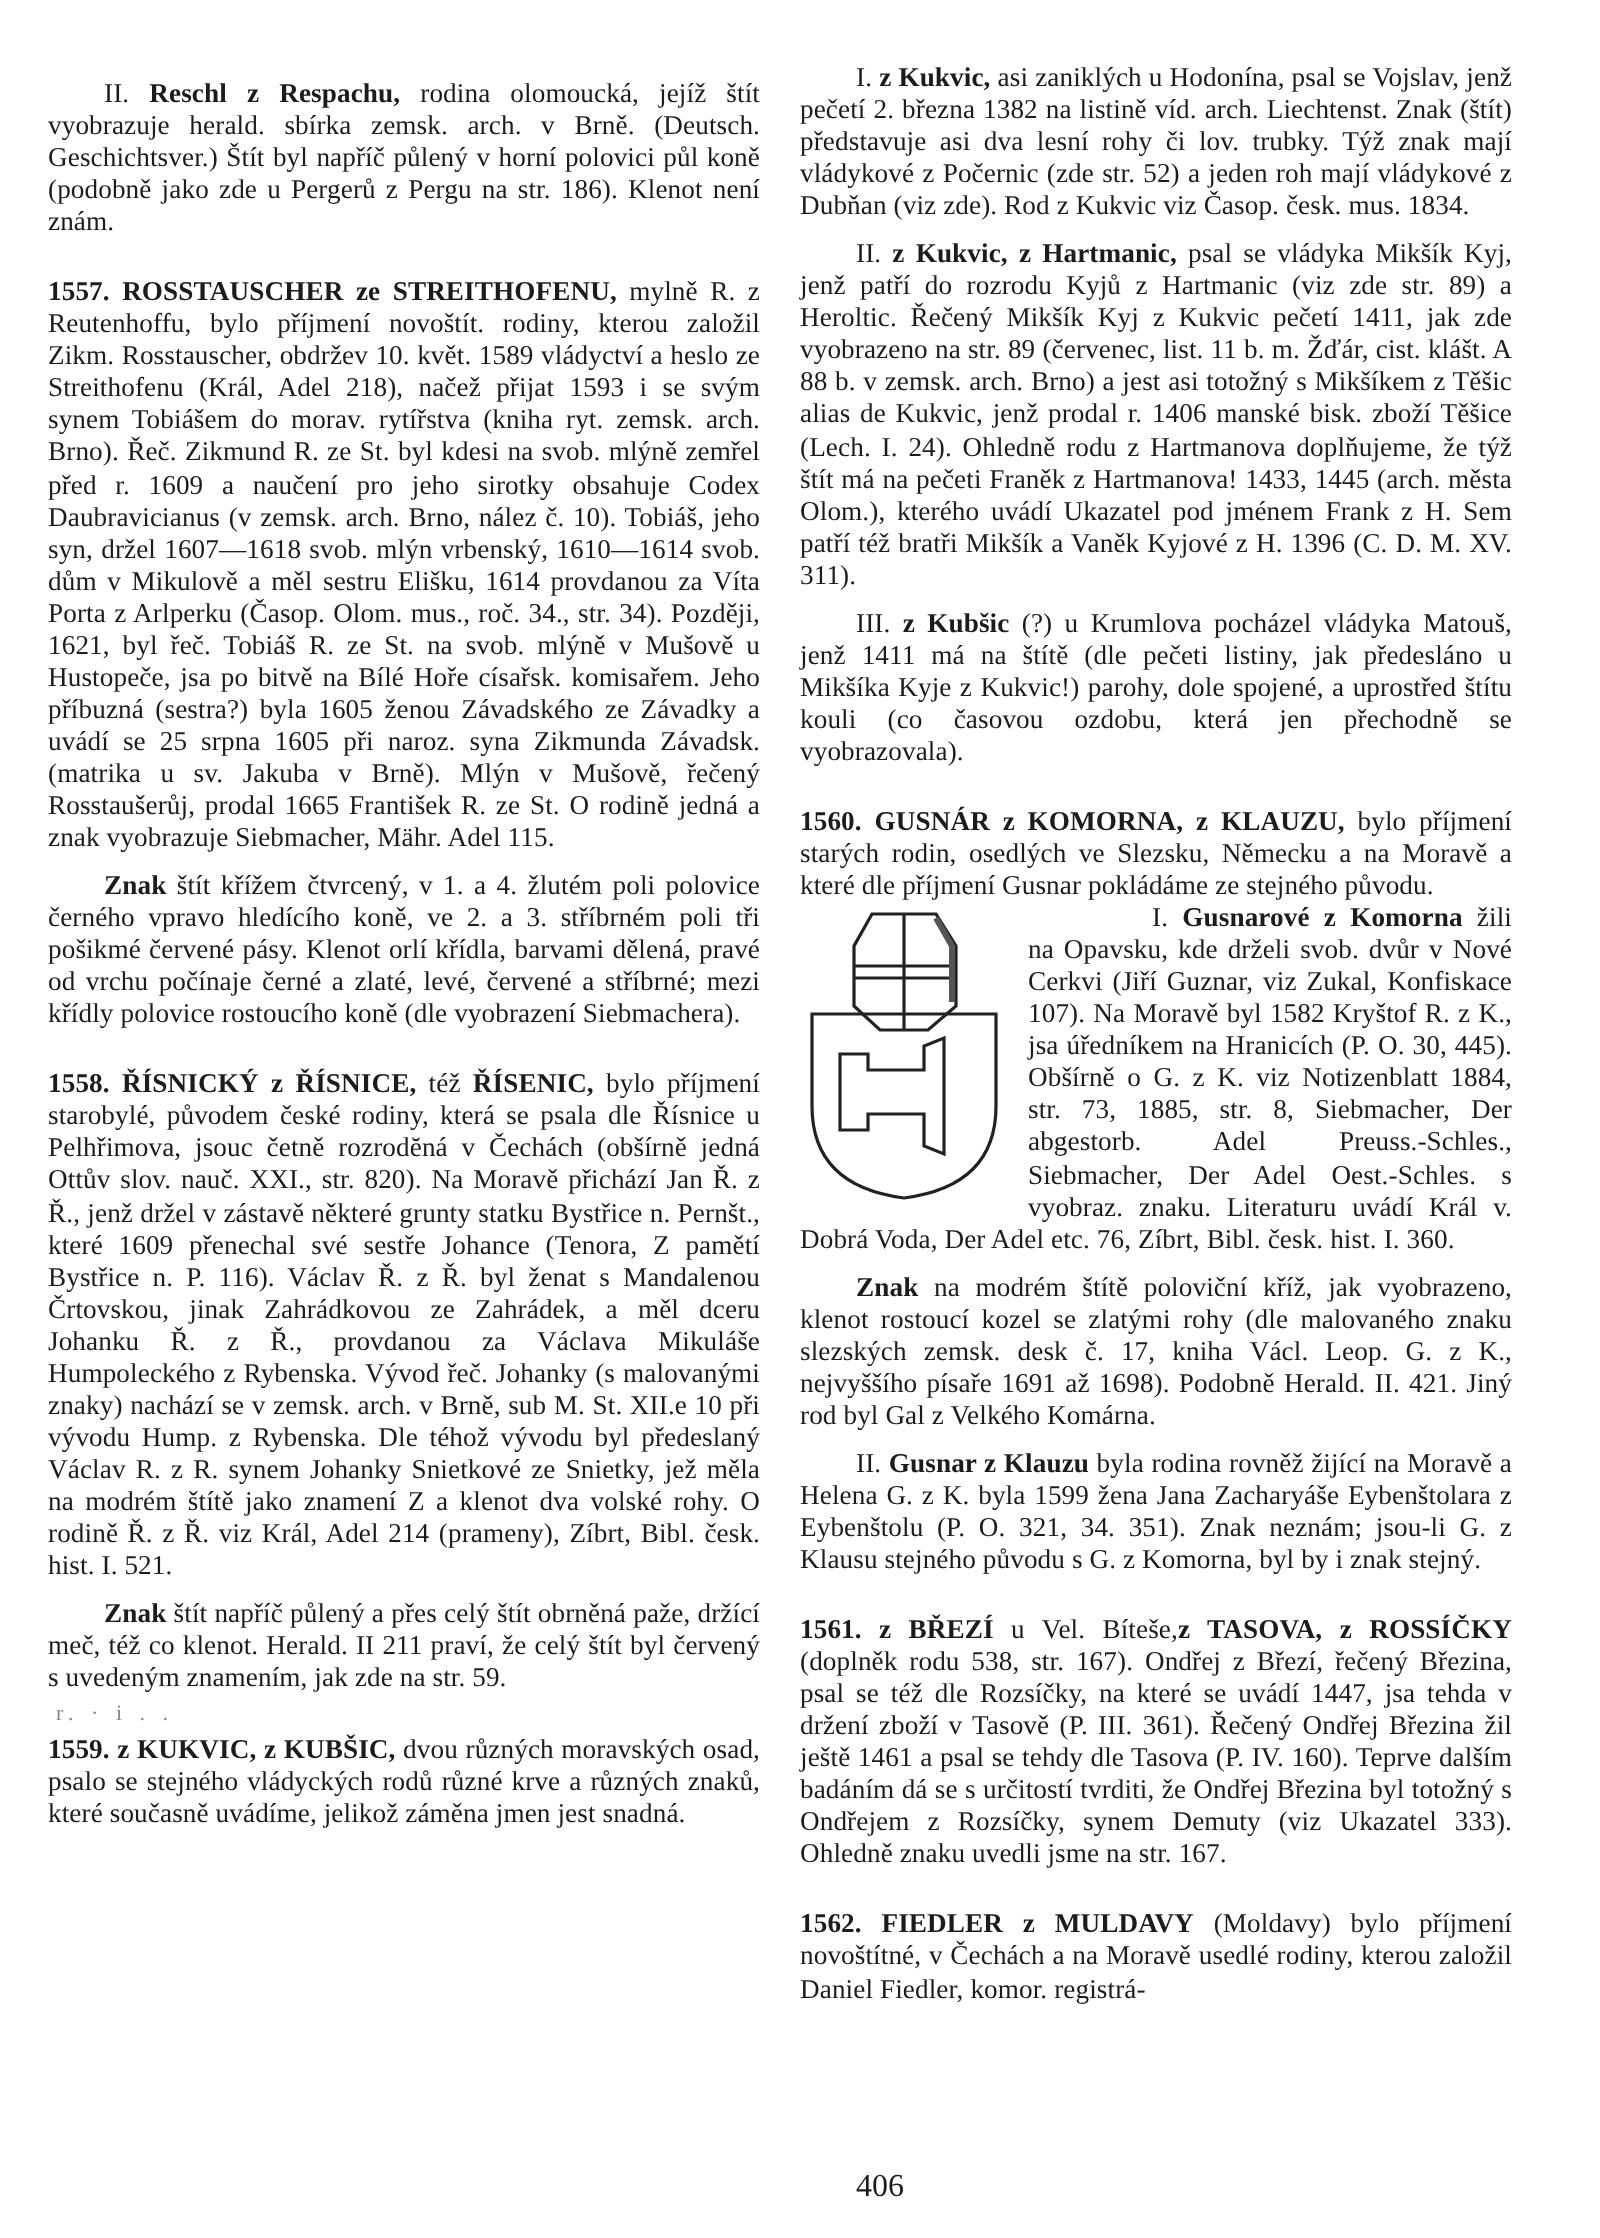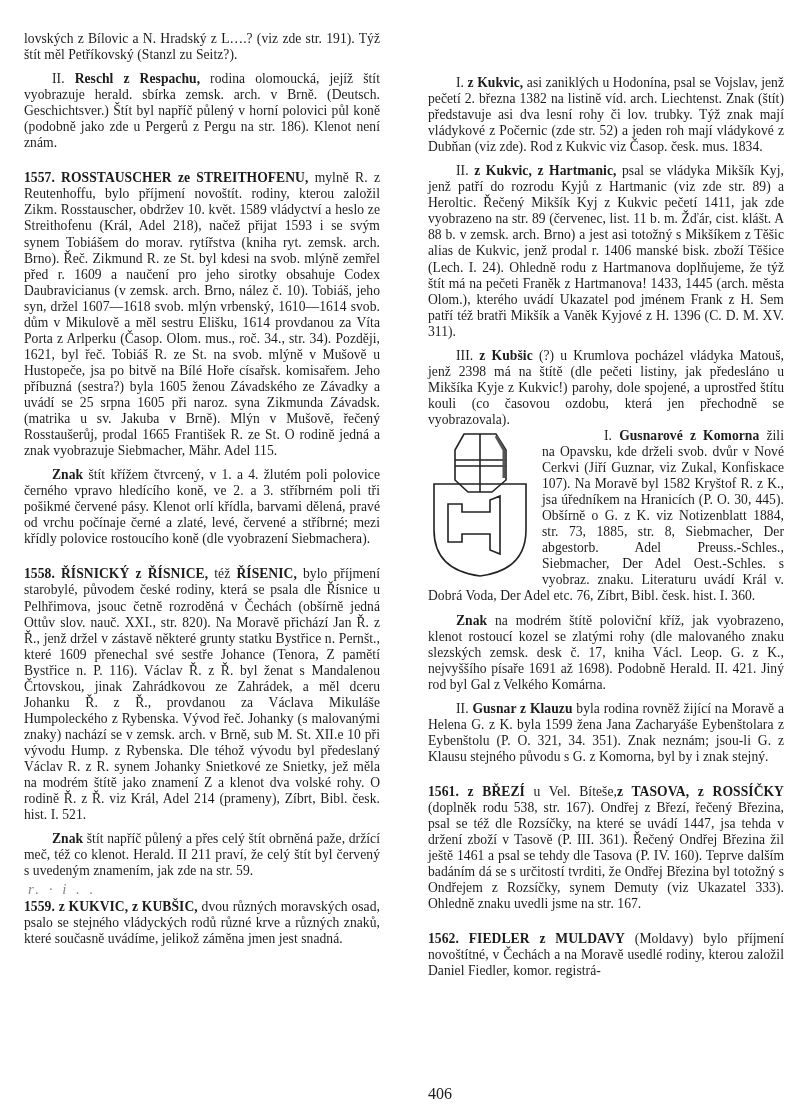--- a/index.html
+++ b/index.html
@@ -9,62 +9,62 @@
     color: #1c1c1c;
   }
   .col {
     position: absolute; top: 31px; width: 356px;
     font-size: 13.6px; line-height: 16.05px;
     text-align: justify; hyphens: manual;
     font-family: "Liberation Serif", "DejaVu Serif", serif;
     letter-spacing: 0.05px;
   }
   .col-left { left: 24px; }
-  .col-right { left: 428px; margin-top: 44px; }
+  .col-right { left: 400px; }
   p { margin: 0; }
   .indent { text-indent: 28px; }
   .gap { margin-top: 8px; }
   .gap-lg { margin-top: 19px; }
   b { font-weight: bold; }
   .entry-head { font-weight: bold; }
   .figure-block { overflow: hidden; }
   .coat {
     float: left; width: 104px; height: 148px; margin: 2px 10px 0 0;
   }
   .coat svg { width: 100%; height: 100%; }
-  .marks { font-size: 15px; color: #888; letter-spacing: 3px; margin: 2px 0 0 4px; height: 10px; font-style: italic; }
+  .marks { font-size: 11px; color: #888; letter-spacing: 3px; margin: 2px 0 0 4px; height: 10px; }
   .page-number {
     position: absolute; left: 0; width: 800px; top: 1085px;
     text-align: center; font-size: 16px;
     font-family: "Liberation Serif", "DejaVu Serif", serif;
     padding-left: 40px;
   }
 </style>
 </head>
 <body>
 
 <div class="col col-left">
-  <p>lovských z Bílovic a N. Hradský z L….? (viz zde str. 191). Týž štít měl Petříkovský (Stanzl zu Seitz?).</p>
   <p class="indent gap"><span>II. </span><b>Reschl z Respachu,</b><span> rodina olomoucká, jejíž štít vyobrazuje herald. sbírka zemsk. arch. v Brně. (Deutsch. Geschichtsver.) Štít byl napříč půlený v horní polovici půl koně (podobně jako zde u Pergerů z Pergu na str. 186). Klenot není znám.</span></p>
 
   <p class="gap-lg"><b class="entry-head">1557. ROSSTAUSCHER ze STREITHOFENU,</b><span> mylně R. z Reutenhoffu, bylo příjmení novoštít. rodiny, kterou založil Zikm. Rosstauscher, obdržev 10. květ. 1589 vládyctví a heslo ze Streithofenu (Král, Adel 218), načež přijat 1593 i se svým synem Tobiášem do morav. rytířstva (kniha ryt. zemsk. arch. Brno). Řeč. Zikmund R. ze St. byl kdesi na svob. mlýně zemřel před r. 1609 a naučení pro jeho sirotky obsahuje Codex Daubravicianus (v zemsk. arch. Brno, nález č. 10). Tobiáš, jeho syn, držel 1607—1618 svob. mlýn vrbenský, 1610—1614 svob. dům v Mikulově a měl sestru Elišku, 1614 provdanou za Víta Porta z Arlperku (Časop. Olom. mus., roč. 34., str. 34). Později, 1621, byl řeč. Tobiáš R. ze St. na svob. mlýně v Mušově u Hustopeče, jsa po bitvě na Bílé Hoře císařsk. komisařem. Jeho příbuzná (sestra?) byla 1605 ženou Závadského ze Závadky a uvádí se 25 srpna 1605 při naroz. syna Zikmunda Závadsk. (matrika u sv. Jakuba v Brně). Mlýn v Mušově, řečený Rosstaušerůj, prodal 1665 František R. ze St. O rodině jedná a znak vyobrazuje Siebmacher, Mähr. Adel 115.</span></p>
   <p class="indent gap"><b>Znak</b><span> štít křížem čtvrcený, v 1. a 4. žlutém poli polovice černého vpravo hledícího koně, ve 2. a 3. stříbrném poli tři pošikmé červené pásy. Klenot orlí křídla, barvami dělená, pravé od vrchu počínaje černé a zlaté, levé, červené a stříbrné; mezi křídly polovice rostoucího koně (dle vyobrazení Siebmachera).</span></p>
 
   <p class="gap-lg"><b class="entry-head">1558. ŘÍSNICKÝ z ŘÍSNICE,</b><span> též </span><b>ŘÍSENIC,</b><span> bylo příjmení starobylé, původem české rodiny, která se psala dle Řísnice u Pelhřimova, jsouc četně rozrodĕná v Čechách (obšírně jedná Ottův slov. nauč. XXI., str. 820). Na Moravě přichází Jan Ř. z Ř., jenž držel v zástavě některé grunty statku Bystřice n. Pernšt., které 1609 přenechal své sestře Johance (Tenora, Z pamětí Bystřice n. P. 116). Václav Ř. z Ř. byl ženat s Mandalenou Črtovskou, jinak Zahrádkovou ze Zahrádek, a měl dceru Johanku Ř. z Ř., provdanou za Václava Mikuláše Humpoleckého z Rybenska. Vývod řeč. Johanky (s malovanými znaky) nachází se v zemsk. arch. v Brně, sub M. St. XII.e 10 při vývodu Hump. z Rybenska. Dle téhož vývodu byl předeslaný Václav R. z R. synem Johanky Snietkové ze Snietky, jež měla na modrém štítě jako znamení Z a klenot dva volské rohy. O rodině Ř. z Ř. viz Král, Adel 214 (prameny), Zíbrt, Bibl. česk. hist. I. 521.</span></p>
   <p class="indent gap"><b>Znak</b><span> štít napříč půlený a přes celý štít obrněná paže, držící meč, též co klenot. Herald. II 211 praví, že celý štít byl červený s uvedeným znamením, jak zde na str. 59.</span></p>
   <div class="marks">r. · i . .</div>
 
   <p class="gap"><b class="entry-head">1559. z KUKVIC, z KUBŠIC,</b><span> dvou různých moravských osad, psalo se stejného vládyckých rodů různé krve a různých znaků, které současně uvádíme, jelikož záměna jmen jest snadná.</span></p>
 </div>
 
 <div class="col col-right">
   <p class="indent"><span>I. </span><b>z Kukvic,</b><span> asi zaniklých u Hodonína, psal se Vojslav, jenž pečetí 2. března 1382 na listině víd. arch. Liechtenst. Znak (štít) představuje asi dva lesní rohy či lov. trubky. Týž znak mají vládykové z Počernic (zde str. 52) a jeden roh mají vládykové z Dubňan (viz zde). Rod z Kukvic viz Časop. česk. mus. 1834.</span></p>
   <p class="indent gap"><span>II. </span><b>z Kukvic, z Hartmanic,</b><span> psal se vládyka Mikšík Kyj, jenž patří do rozrodu Kyjů z Hartmanic (viz zde str. 89) a Heroltic. Řečený Mikšík Kyj z Kukvic pečetí 1411, jak zde vyobrazeno na str. 89 (červenec, list. 11 b. m. Žďár, cist. klášt. A 88 b. v zemsk. arch. Brno) a jest asi totožný s Mikšíkem z Těšic alias de Kukvic, jenž prodal r. 1406 manské bisk. zboží Těšice (Lech. I. 24). Ohledně rodu z Hartmanova doplňujeme, že týž štít má na pečeti Franěk z Hartmanova! 1433, 1445 (arch. města Olom.), kterého uvádí Ukazatel pod jménem Frank z H. Sem patří též bratři Mikšík a Vaněk Kyjové z H. 1396 (C. D. M. XV. 311).</span></p>
-  <p class="indent gap"><span>III. </span><b>z Kubšic</b><span> (?) u Krumlova pocházel vládyka Matouš, jenž 2398 má na štítě (dle pečeti listiny, jak předesláno u Mikšíka Kyje z Kukvic!) parohy, dole spojené, a uprostřed štítu kouli (co časovou ozdobu, která jen přechodně se vyobrazovala).</span></p>
+  <p class="indent gap"><span>III. </span><b>z Kubšic</b><span> (?) u Krumlova pocházel vládyka Matouš, jenž 1411 má na štítě (dle pečeti listiny, jak předesláno u Mikšíka Kyje z Kukvic!) parohy, dole spojené, a uprostřed štítu kouli (co časovou ozdobu, která jen přechodně se vyobrazovala).</span></p>
 
+  <p class="gap-lg"><b class="entry-head">1560. GUSNÁR z KOMORNA, z KLAUZU,</b><span> bylo příjmení starých rodin, osedlých ve Slezsku, Německu a na Moravě a které dle příjmení Gusnar pokládáme ze stejného původu.</span></p>
 
   <div class="figure-block">
     <div class="coat">
       <svg viewBox="0 0 104 148" xmlns="http://www.w3.org/2000/svg">
         <g fill="none" stroke="#222" stroke-width="1.6">
 
           <path d="M36 4 L68 4 L78 20 L78 50 L64 62 L40 62 L27 50 L27 20 Z"></path>
           <path d="M52 4 L52 62"></path>
           <path d="M27 30 L78 30 M27 36 L78 36"></path>
           <path d="M68 6 L76 20 L76 48" stroke-width="3" stroke="#555"></path>

